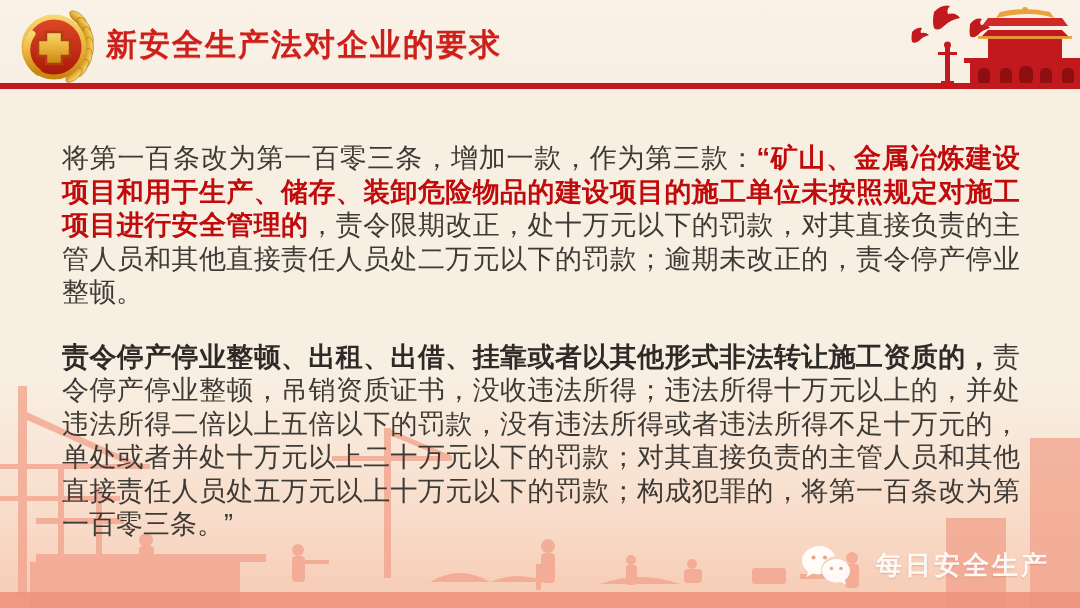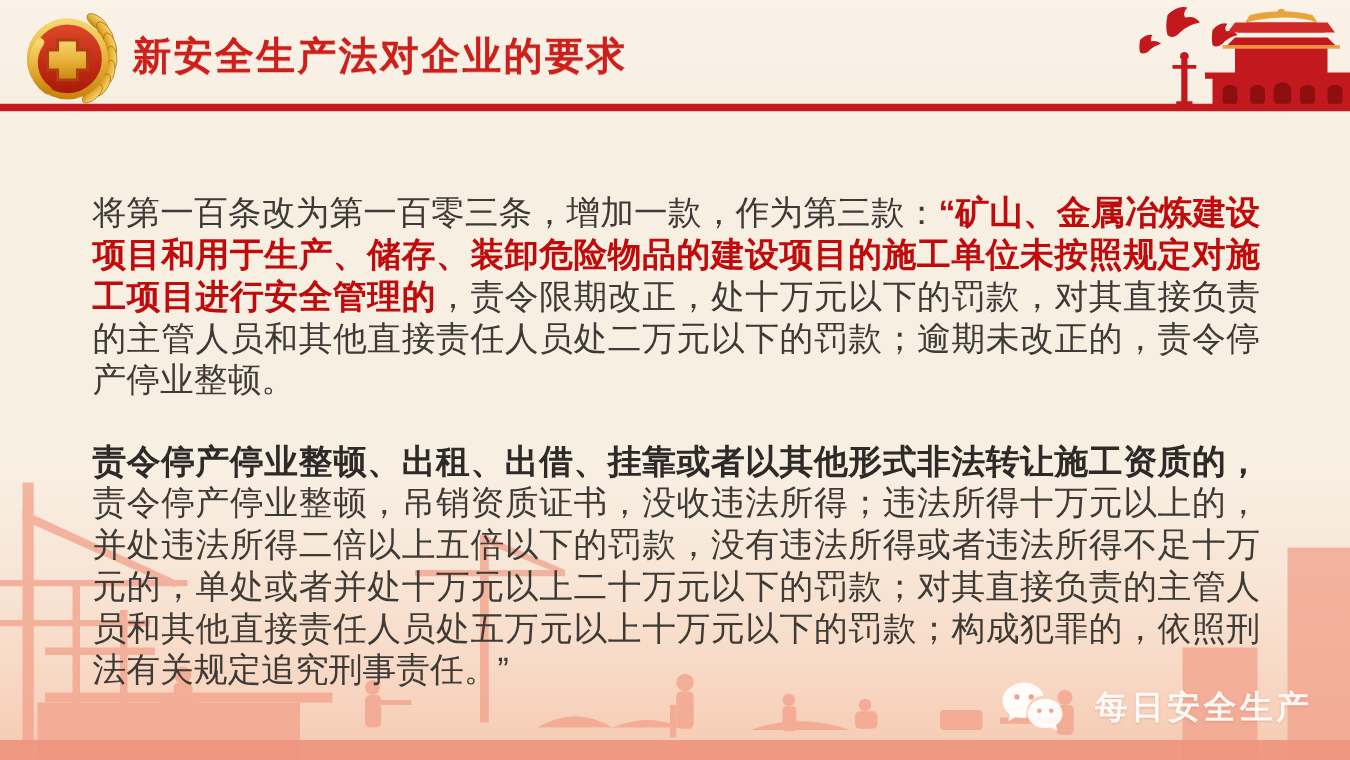--- a/index.html
+++ b/index.html
@@ -36,21 +36,21 @@
     position: absolute; top: 0; right: 0; width: 260px; height: 90px;
   }
 
   
   .content {
     position: absolute; top: 142px; left: 62px; width: 958px;
     color: #3e3a35;
     font-size: 27px; line-height: 33.5px;
     text-align: justify;
   }
-  .content p { margin: 12px; }
+  .content p { margin: 0; }
   .content p + p { margin-top: 31px; }
   .hl-red { color: #bf0b0b; font-weight: bold; }
   .hl-bold { color: #2e2a27; font-weight: bold; }
 
   
   .bottom-art {
     position: absolute; left: 0; bottom: 0; width: 1080px; height: 240px;
     pointer-events: none;
   }
 
@@ -199,21 +199,21 @@
     </svg>
 
     <div class="divider"></div>
   </div>
 
   <div class="content">
     <p>
       <span>将第一百条改为第一百零三条，增加一款，作为第三款：</span><span class="hl-red">“矿山、金属冶炼建设项目和用于生产、储存、装卸危险物品的建设项目的施工单位未按照规定对施工项目进行安全管理的</span><span>，责令限期改正，处十万元以下的罚款，对其直接负责的主管人员和其他直接责任人员处二万元以下的罚款；逾期未改正的，责令停产停业整顿。</span>
     </p>
     <p>
-      <span class="hl-bold">责令停产停业整顿、出租、出借、挂靠或者以其他形式非法转让施工资质的，</span><span>责令停产停业整顿，吊销资质证书，没收违法所得；违法所得十万元以上的，并处违法所得二倍以上五倍以下的罚款，没有违法所得或者违法所得不足十万元的，单处或者并处十万元以上二十万元以下的罚款；对其直接负责的主管人员和其他直接责任人员处五万元以上十万元以下的罚款；构成犯罪的，依照刑法有关规定追究刑事责任。”</span>
+      <span class="hl-bold">责令停产停业整顿、出租、出借、挂靠或者以其他形式非法转让施工资质的，</span><span>责令停产停业整顿，吊销资质证书，没收违法所得；违法所得十万元以上的，并处违法所得二倍以上五倍以下的罚款，没有违法所得或者违法所得不足十万元的，单处或者并处十万元以上二十万元以下的罚款；对其直接负责的主管人员和其他直接责任人员处五万元以上十万元以下的罚款；构成犯罪的，将第一百条改为第一百零三条。”</span>
     </p>
   </div>
 
   <div class="watermark">
     <svg width="52" height="42" viewBox="0 0 52 42">
       <g fill="rgba(255,255,255,0.92)">
         <path d="M20 2 C10 2 2 8.5 2 16.5 c0 4.5 2.4 8.4 6.2 11 L6.5 33 l6.3 -3.4 c1.6 .5 3.4 .8 5.2 .8 1 0 2 -.1 3 -.3 C20 20 26 13 35 12.4 33 6.4 27 2 20 2 z"></path>
         <path d="M36.5 15 c-8 0 -14.5 5.2 -14.5 11.7 0 6.5 6.5 11.7 14.5 11.7 1.5 0 3 -.2 4.3 -.6 l5.3 2.9 -1.4 -4.6 c3.2 -2.1 5.3 -5.5 5.3 -9.4 0 -6.5 -6.5 -11.7 -13.5 -11.7 z"></path>
       </g>
       <g fill="#f0a38c">

